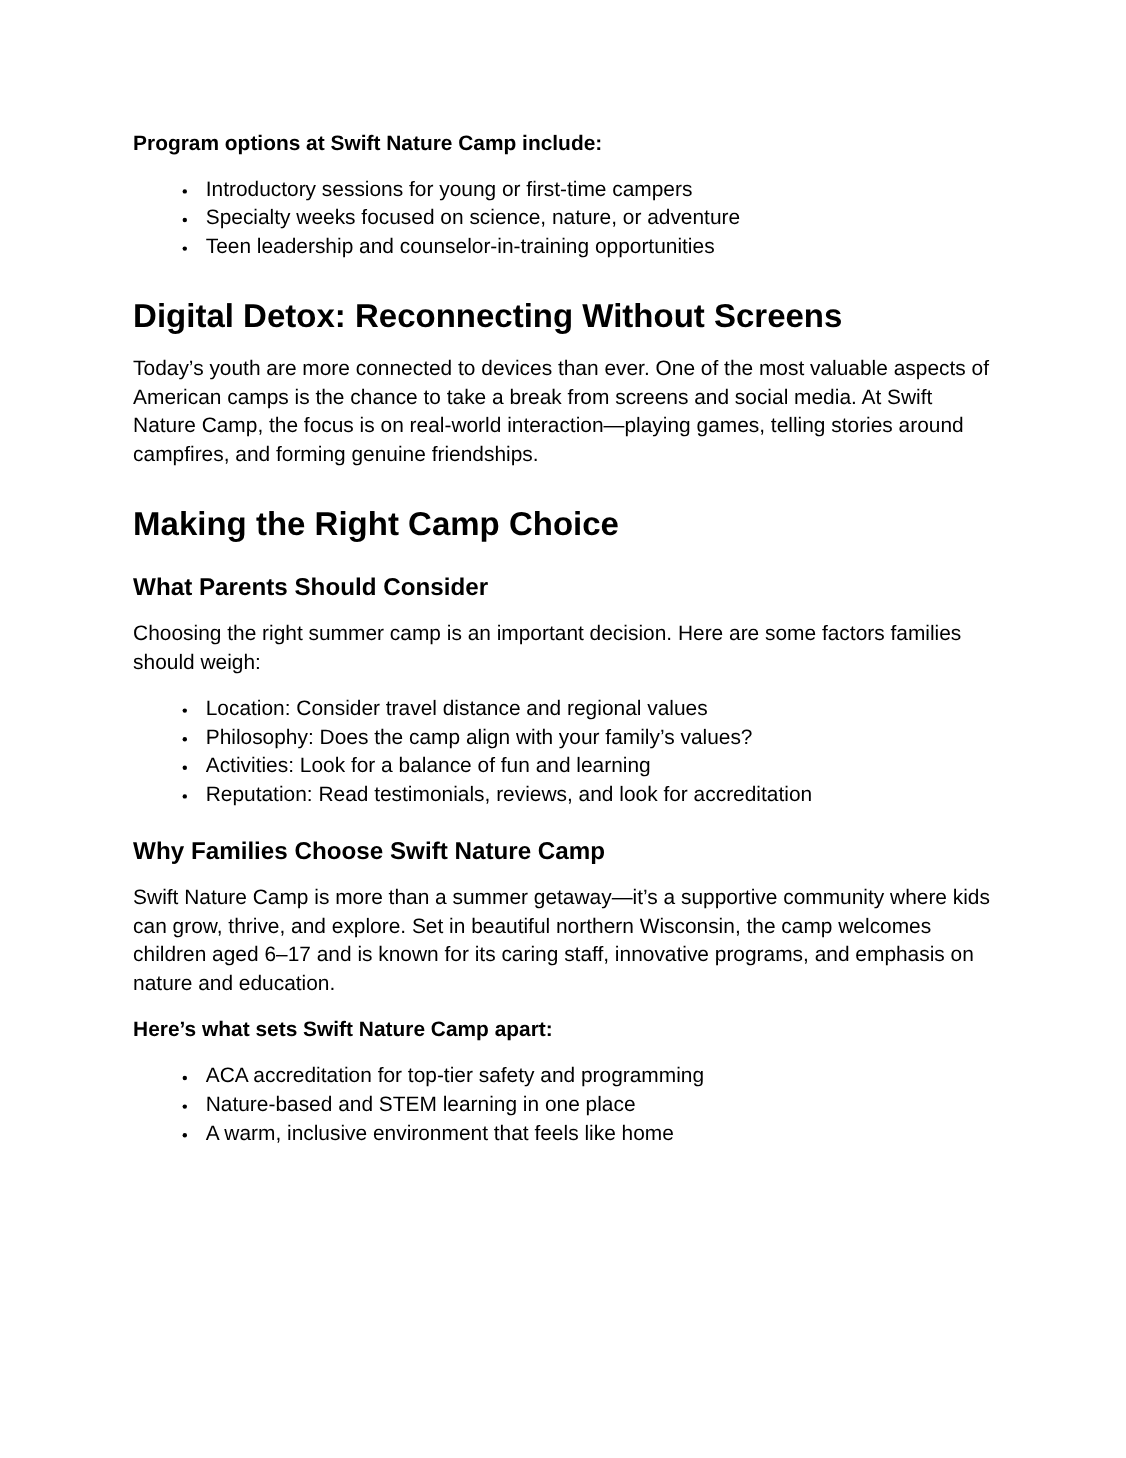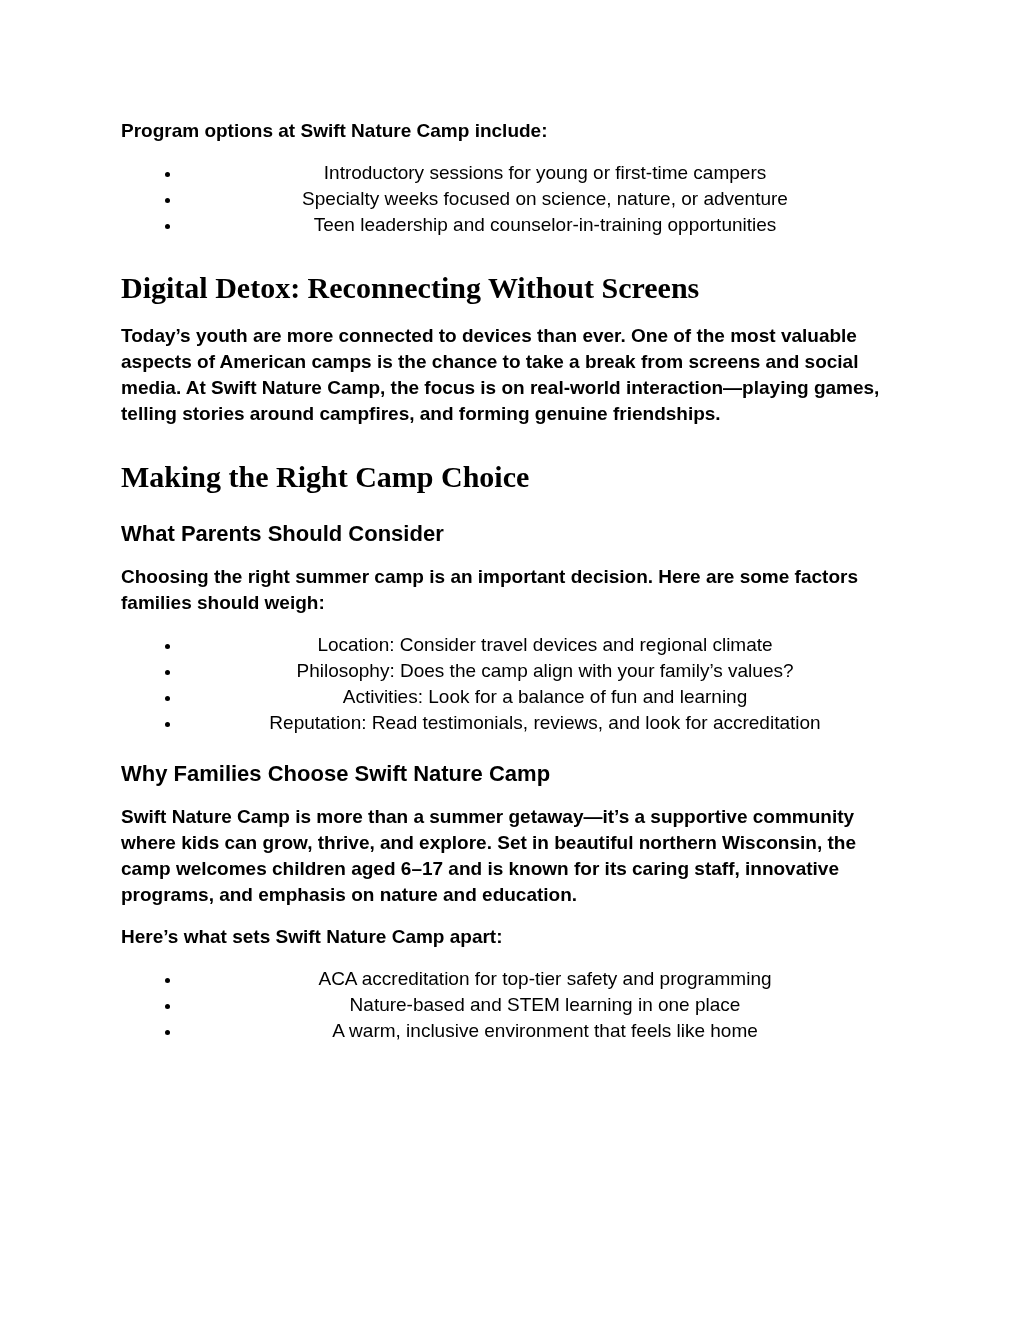--- a/index.html
+++ b/index.html
@@ -18,45 +18,42 @@
     box-sizing: border-box;
     width: 1024px;
     min-height: 1325px;
     padding: 118px 121px 60px 121px;
     background: #ffffff;
   }
   p {
     margin: 0 0 16px 0;
     font-size: 19px;
     line-height: 26px;
-    font-weight: bold;
   }
   p.lead {
     font-weight: 700;
   }
   ul {
     margin: 0 0 16px 0;
     padding: 0 0 0 60px;
     list-style: disc outside;
   }
   li {
     font-size: 19px;
     line-height: 26px;
     padding-left: 6px;
-    text-align: center;
   }
   li::marker {
     font-size: 16px;
   }
   h1 {
     margin: 30px 0 16px 0;
     font-size: 30px;
     line-height: 39px;
     font-weight: 700;
-    font-family: Liberation Serif, serif;
   }
   h2 {
     margin: 24px 0 16px 0;
     font-size: 22px;
     line-height: 28px;
     font-weight: 700;
   }
   .b {
     font-weight: 400;
   }
@@ -81,21 +78,21 @@
 
 
   <h1>Making the Right Camp Choice</h1>
 
   <h2>What Parents Should Consider</h2>
 
   <p>Choosing the right summer camp is an important decision. Here are some factors families should weigh:</p>
 
   <ul>
     <li>
-      <span class="b">Location:</span><span> Consider travel devices and regional climate</span>
+      <span class="b">Location:</span><span> Consider travel distance and regional values</span>
     </li>
     <li>
       <span class="b">Philosophy:</span><span> Does the camp align with your family’s values?</span>
     </li>
     <li>
       <span class="b">Activities:</span><span> Look for a balance of fun and learning</span>
     </li>
     <li>
       <span class="b">Reputation:</span><span> Read testimonials, reviews, and look for accreditation</span>
     </li>

